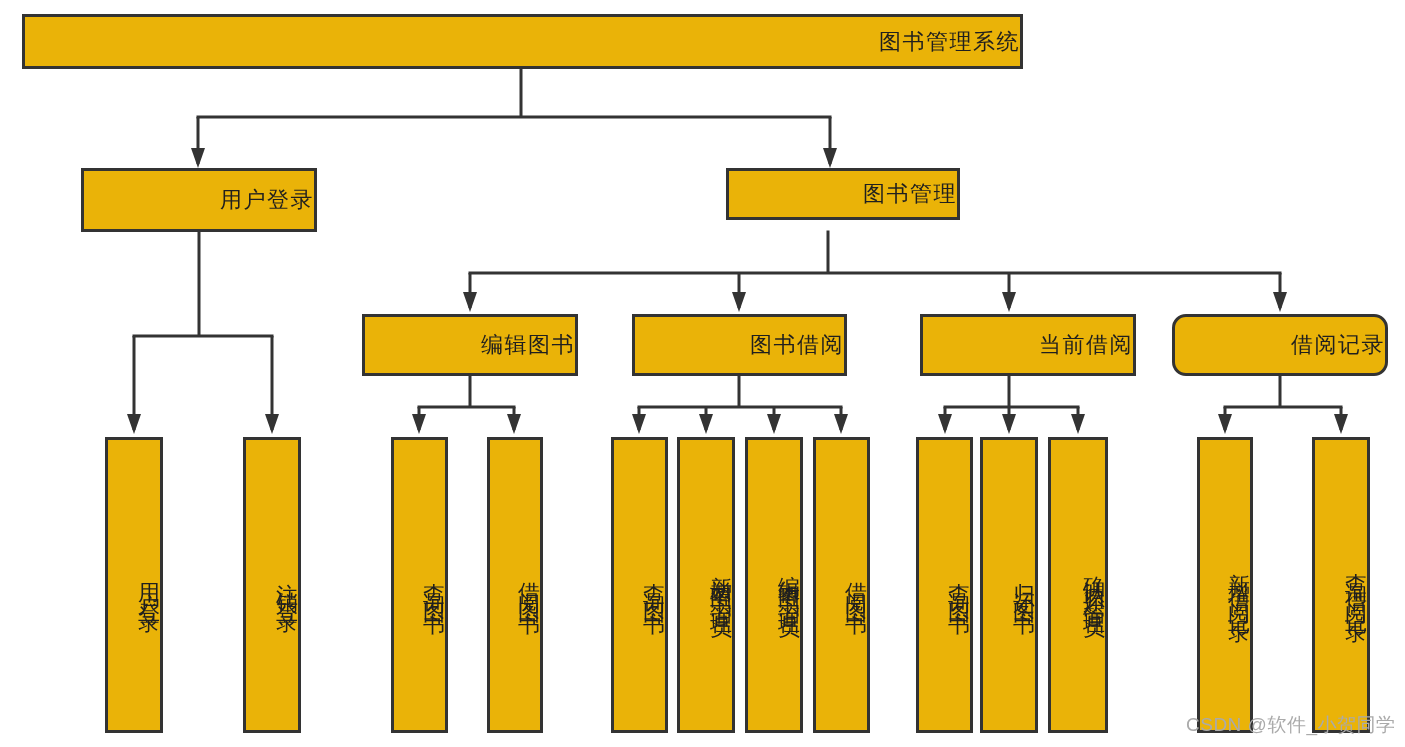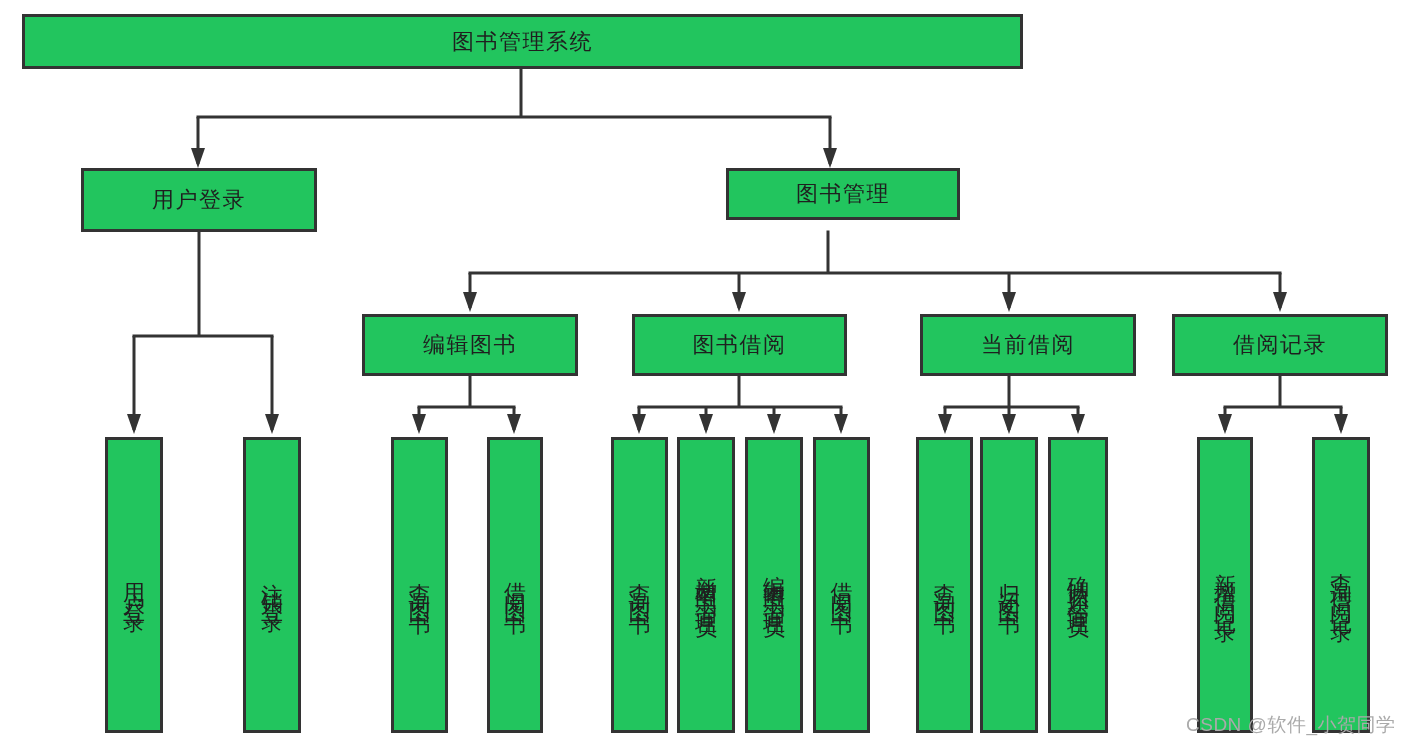--- a/index.html
+++ b/index.html
@@ -22,25 +22,25 @@
     z-index: 1;
   }
   .wire {
     stroke: #333333;
     stroke-width: 3;
     fill: none;
   }
   .node {
     position: absolute;
     box-sizing: border-box;
-    background: #22c55e;
+    background: #eab308;
     border: 3px solid #333333;
     display: flex;
     align-items: center;
-    justify-content: center;
+    justify-content: flex-end;
     color: #1f1f1f;
     z-index: 2;
   }
   .hbox {
     font-size: 22px;
   }
   .hbox span {
     letter-spacing: 1.5px;
     white-space: nowrap;
   }
@@ -127,21 +127,21 @@
 
   <div class="node hbox" style="left:362px; top:314px; width:216px; height:62px;">
     <span>编辑图书</span>
   </div>
   <div class="node hbox" style="left:632px; top:314px; width:215px; height:62px;">
     <span>图书借阅</span>
   </div>
   <div class="node hbox" style="left:904px; top:314px; width:216px; height:62px;margin-left:16px;">
     <span>当前借阅</span>
   </div>
-  <div class="node hbox" style="left:1172px; top:314px; width:216px; height:62px;">
+  <div class="node hbox" style="left:1172px; top:314px; width:216px; height:62px;border-radius:14px;">
     <span>借阅记录</span>
   </div>
 
   <div class="node vbox" style="left:105px; top:437px; width:58px; height:296px;">
     <span>用户登录</span>
   </div>
   <div class="node vbox" style="left:243px; top:437px; width:58px; height:296px;">
     <span>注销登录</span>
   </div>
 

